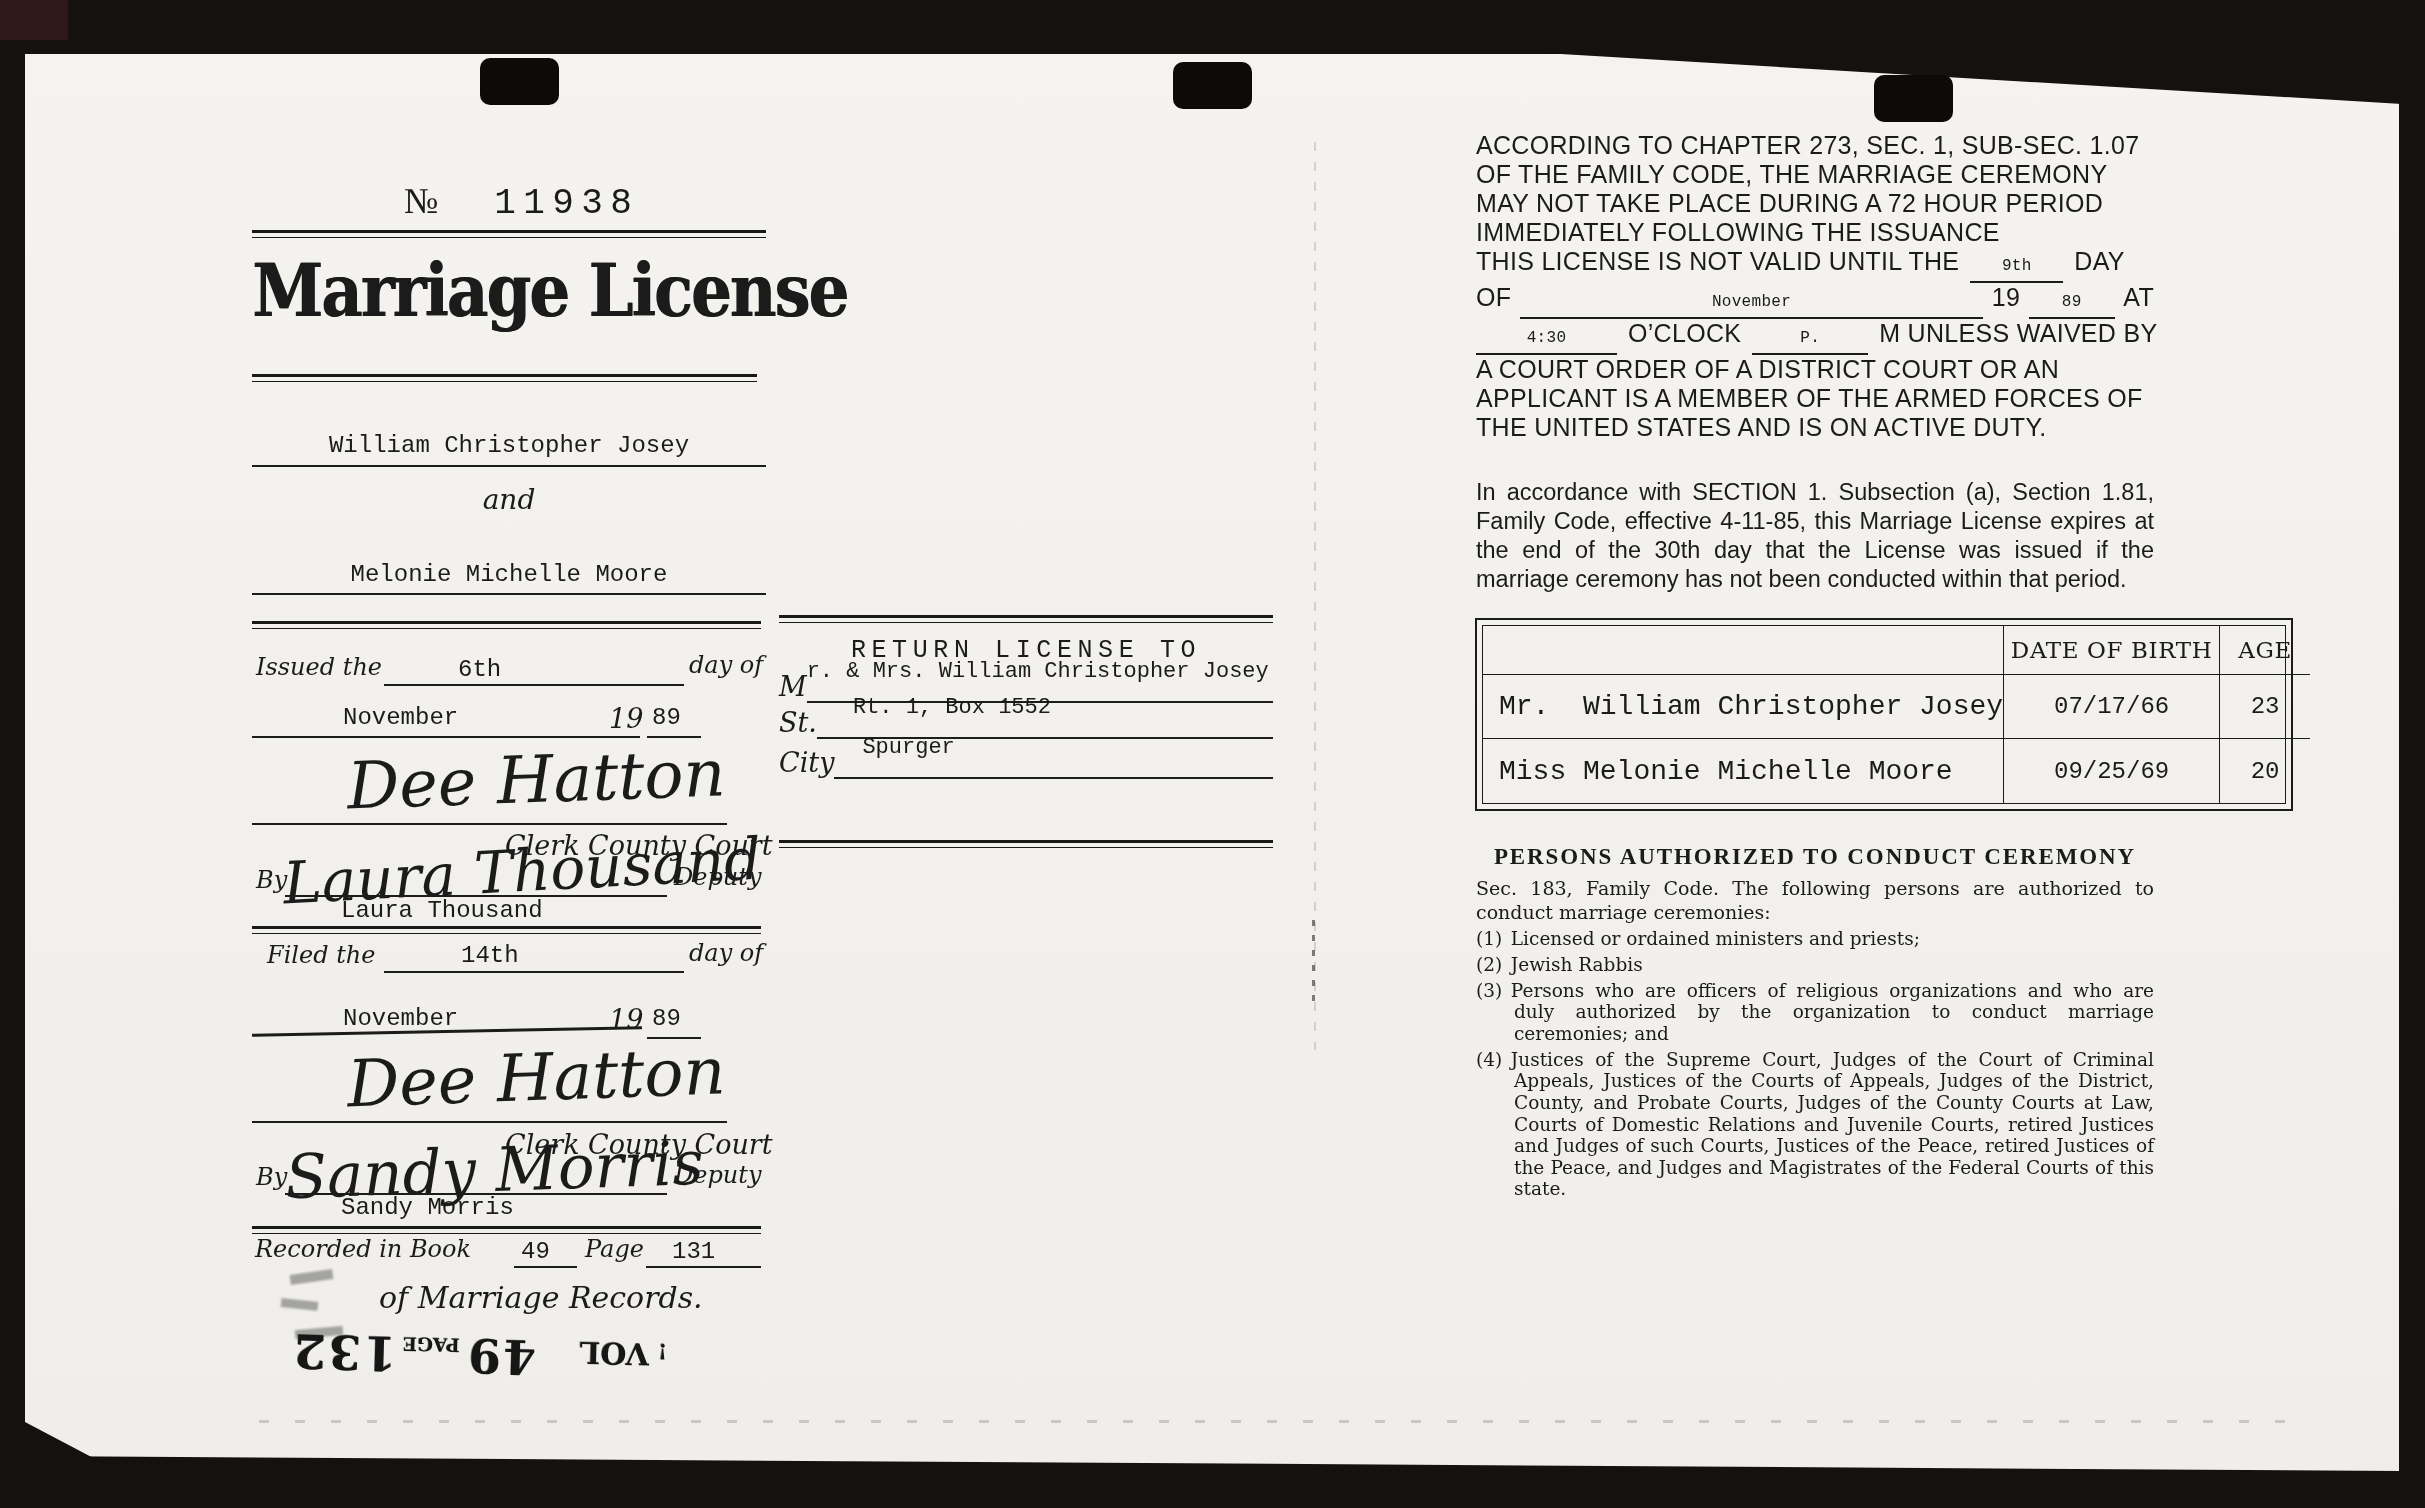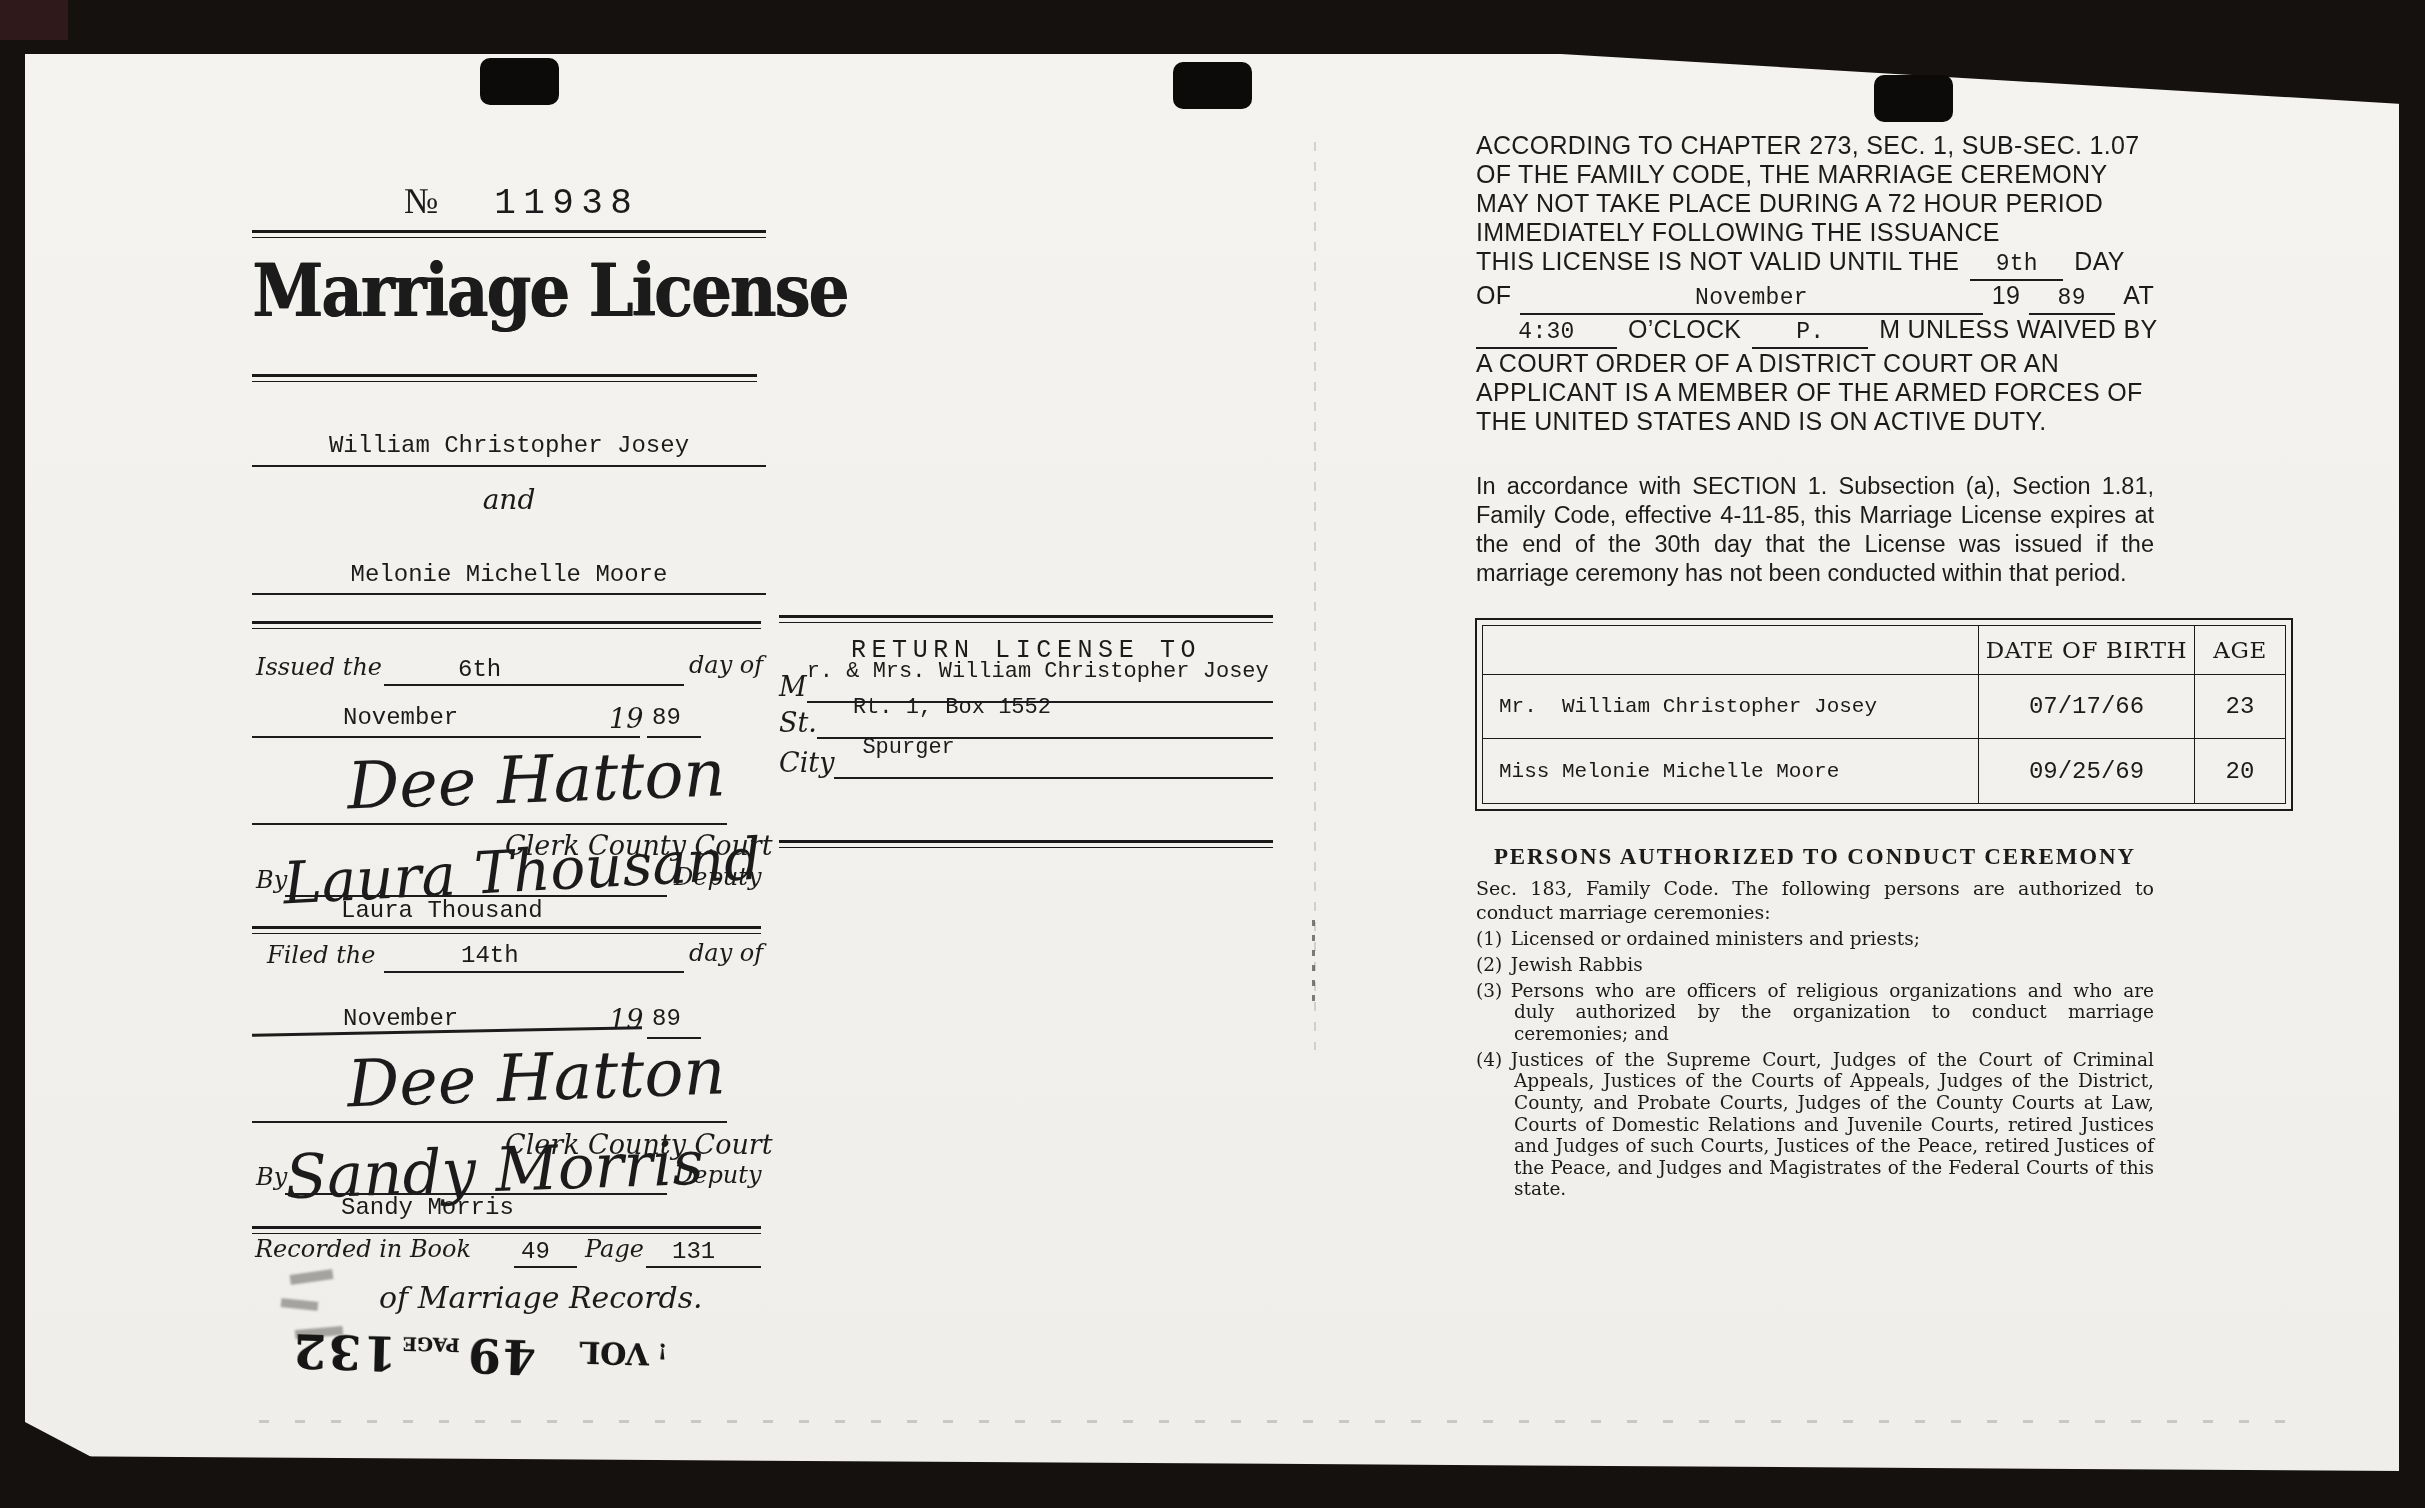--- a/index.html
+++ b/index.html
@@ -35,31 +35,31 @@
   .title{left:252px;top:248px;width:514px;text-align:center;font-family:"DejaVu Serif",serif;
          font-weight:bold;font-size:64px;letter-spacing:-1.9px;transform:scaleY(1.14);transform-origin:top center;
          text-shadow:0.9px 0 0 #1b1b1b;white-space:nowrap;}
 
   .typed{font-family:"Liberation Mono",monospace;font-size:24px;white-space:pre;}
   .lbl{font-family:"DejaVu Serif",serif;font-style:italic;font-size:24px;white-space:nowrap;}
 
   .cap-line{font-family:"Liberation Sans",sans-serif;font-size:25px;line-height:29px;letter-spacing:0.3px;white-space:nowrap;}
   .fl{display:flex;align-items:baseline;}
   .fill{border-bottom:2.5px solid #1c1c1c;text-align:center;font-family:"Liberation Mono",monospace;
-        font-size:23px;flex:none;}
+        font-size:16px;flex:none;}
   .p2{font-family:"Liberation Sans",sans-serif;font-size:23.5px;line-height:29px;text-align:justify;}
 
   .tbl{position:absolute;left:1475px;top:618px;width:818px;border:2.5px solid #1b1b1b;padding:5px;box-sizing:border-box;}
   .tbl-in{border:1.2px solid #1b1b1b;display:grid;grid-template-columns:1fr 216px 90px;}
   .cell{box-sizing:border-box;display:flex;align-items:center;}
   .cb{border-bottom:1.9px solid #1b1b1b;}
   .cr{border-right:1.9px solid #1b1b1b;}
   .hh{height:49px;justify-content:center;font-family:"DejaVu Serif",serif;font-size:23px;letter-spacing:0.6px;white-space:nowrap;}
   .rrow{height:64px;}
-  .namec{padding-left:16px;font-family:"Liberation Mono",monospace;font-size:21px;white-space:pre;}
+  .namec{padding-left:16px;font-family:"Liberation Mono",monospace;font-size:28px;white-space:pre;}
   .valc{justify-content:center;font-family:"Liberation Mono",monospace;font-size:24px;}
 
   .auth-head{font-family:Liberation Serif, serif;font-weight:bold;font-size:23px;letter-spacing:1.9px;text-align:center;white-space:nowrap;}
   .auth-intro{font-family:"DejaVu Serif",serif;font-size:19px;line-height:23.5px;text-align:justify;}
   .auth-item{font-family:"DejaVu Serif",serif;font-size:18.5px;line-height:21.6px;text-align:justify;
              padding-left:38px;text-indent:-38px;margin-bottom:4.3px;}
   .auth-item .num{margin-right:8.6px;}
 
   .mid-row{position:absolute;left:779px;width:494px;height:35px;display:flex;align-items:flex-end;}
   .mid-lbl{font-family:"DejaVu Serif",serif;font-style:italic;font-size:27px;flex:none;padding-bottom:1.2px;}

